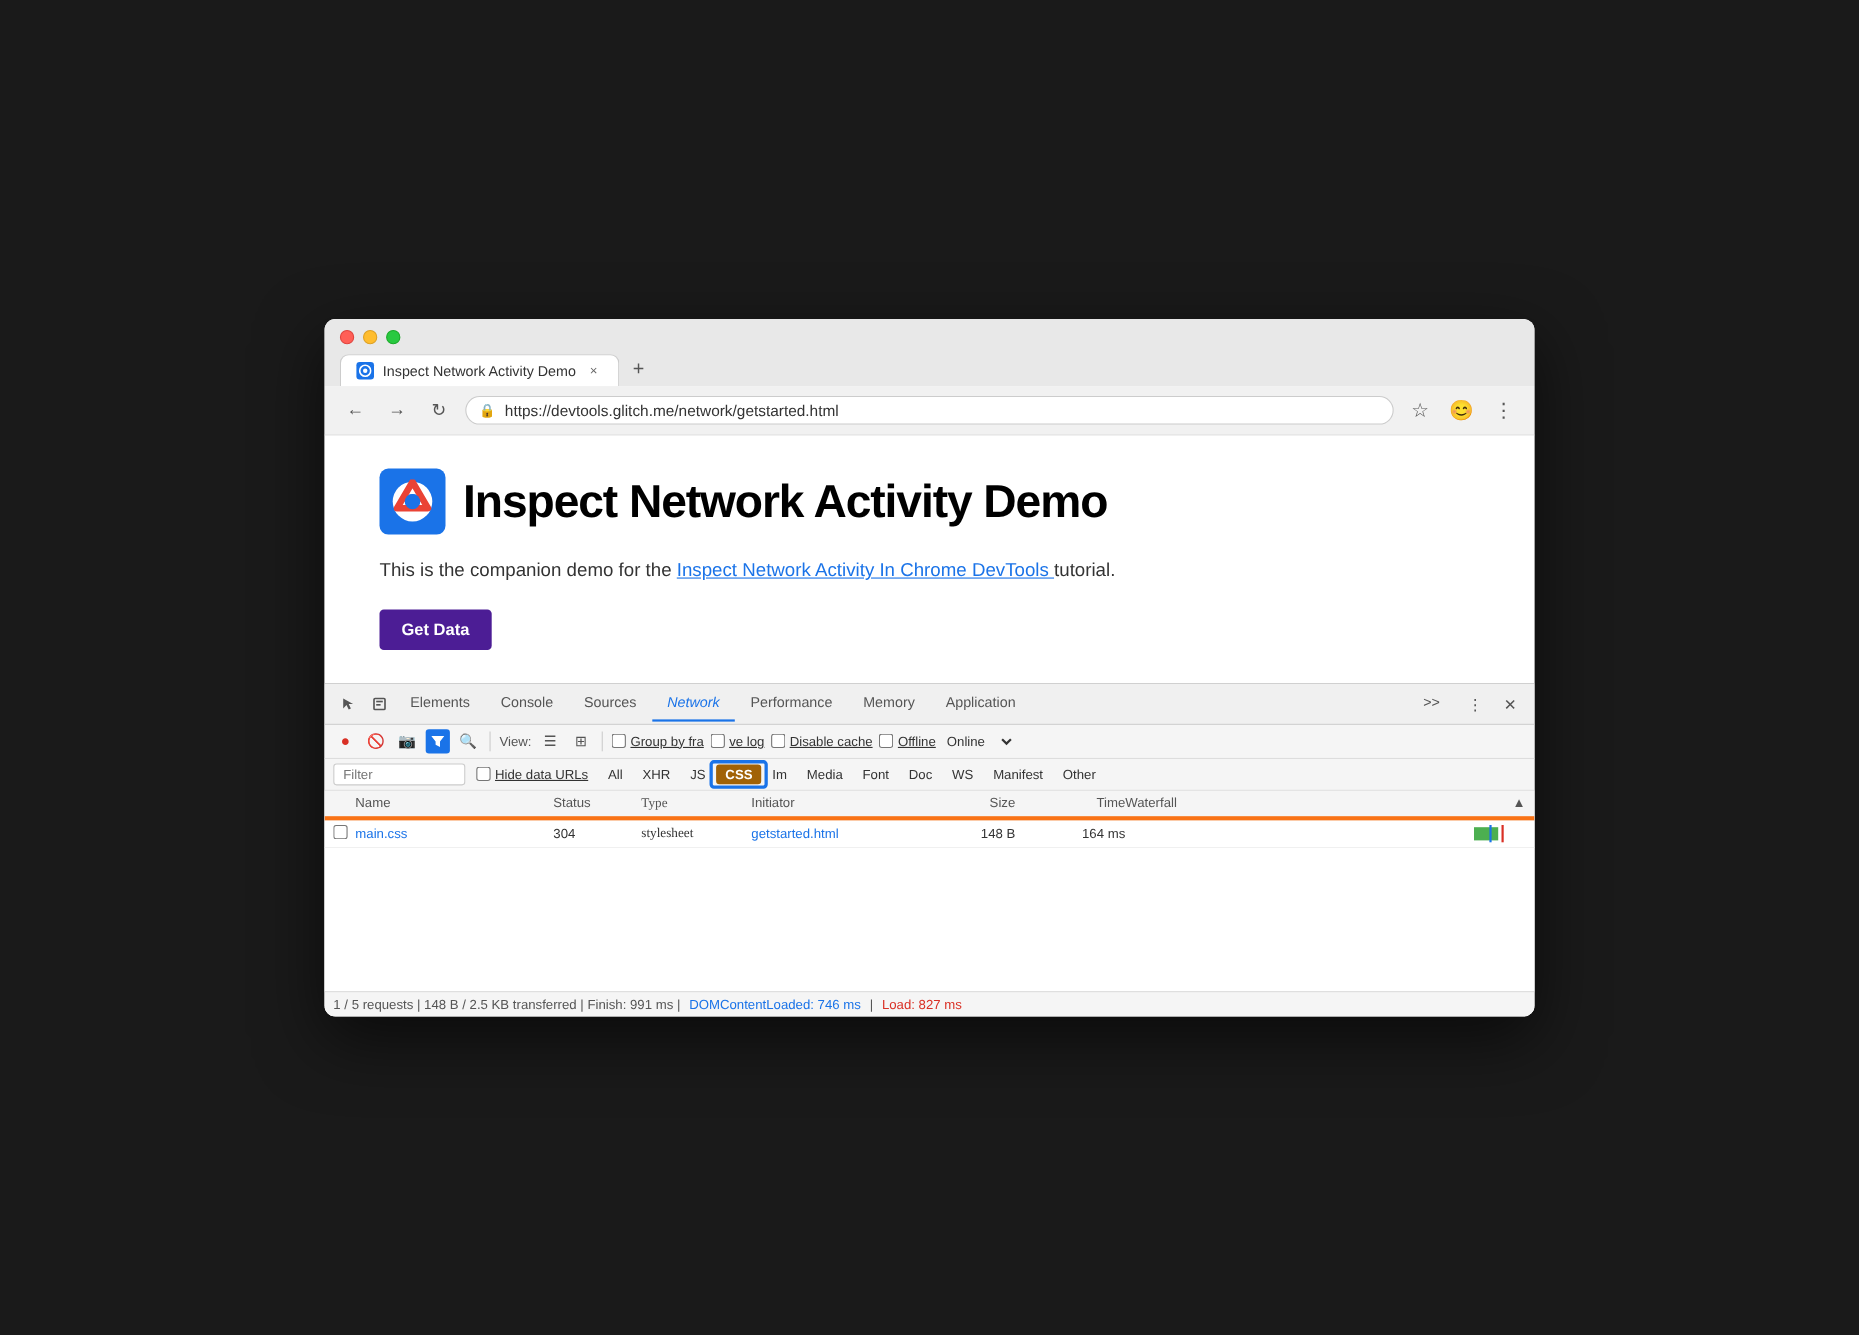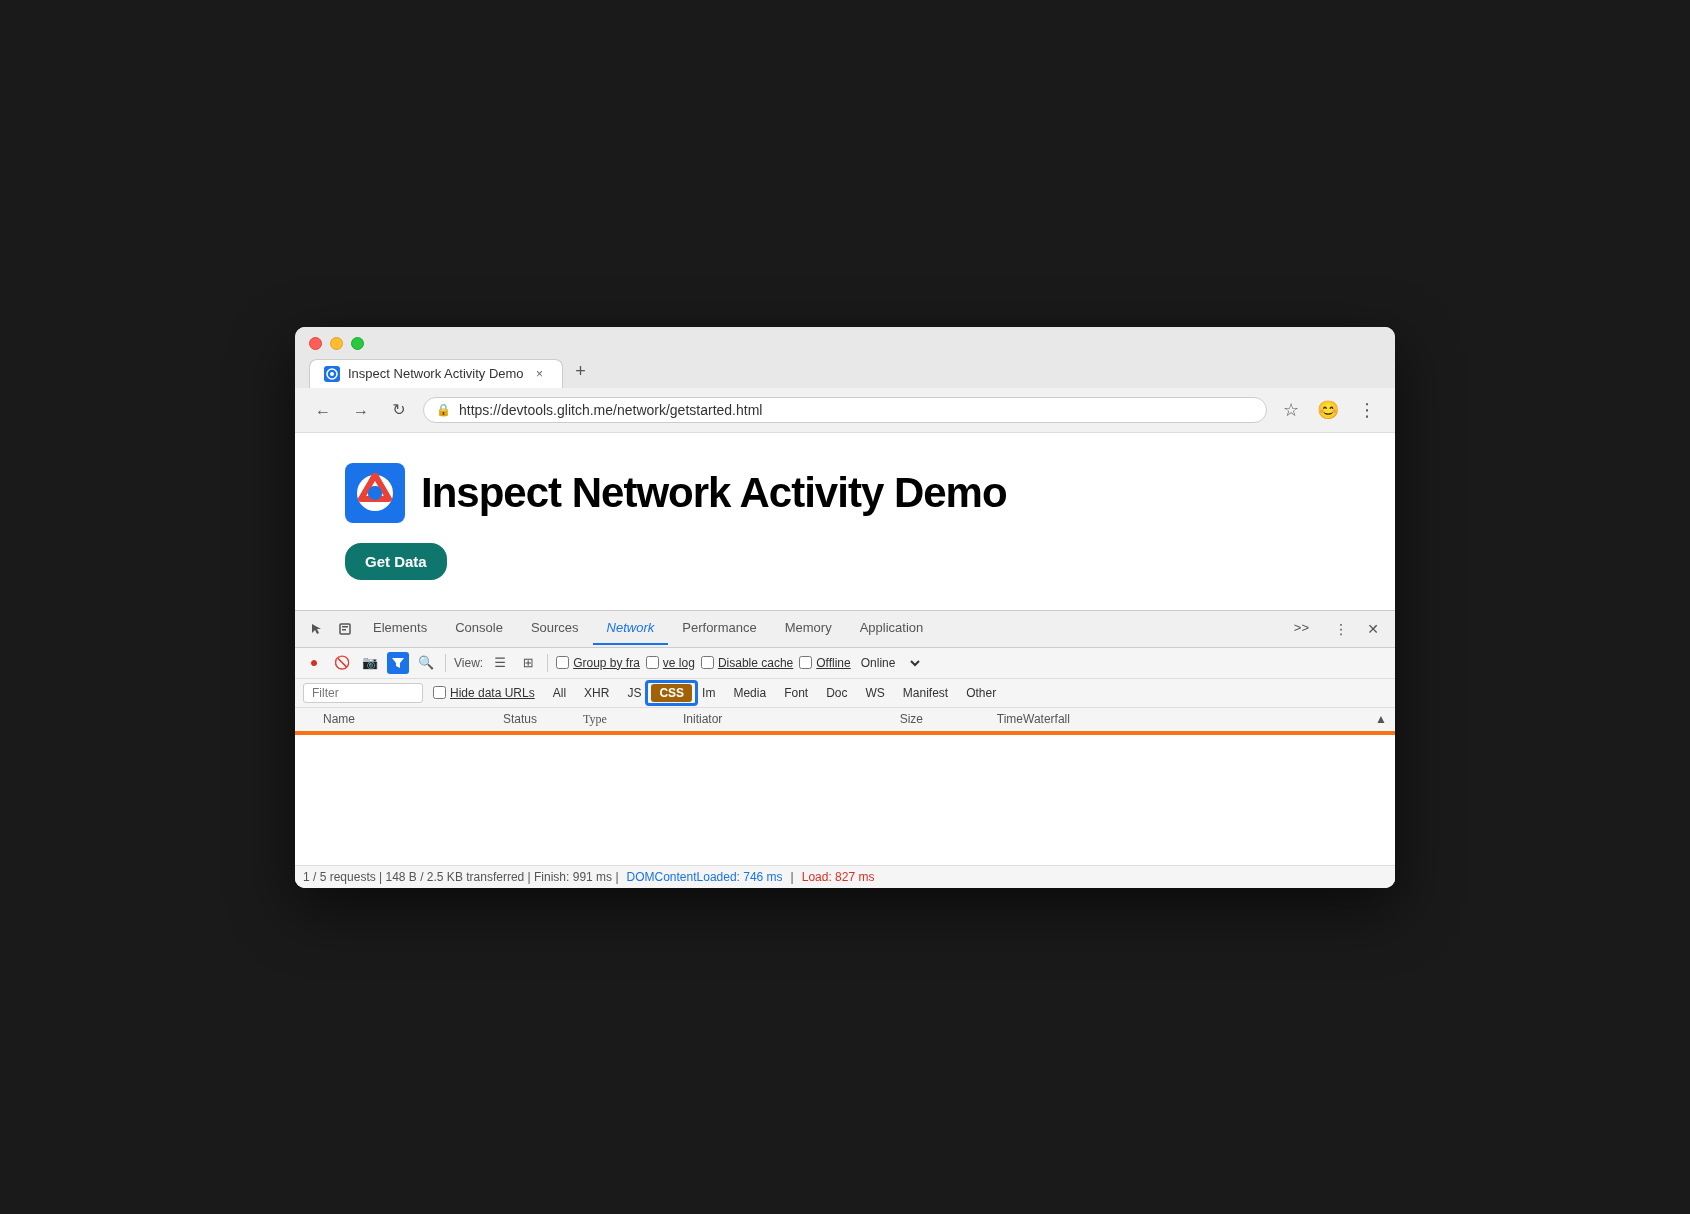--- a/index.html
+++ b/index.html
@@ -165,24 +165,24 @@
       color: #333;
       margin-bottom: 22px;
       line-height: 1.5;
     }
     .link-blue {
       color: #1a73e8;
       text-decoration: underline;
       cursor: pointer;
     }
     .get-data-btn {
-      background: #0f766e;
+      background: #4c1d95;
       color: #fff;
       border: none;
-      border-radius: 16px;
+      border-radius: 4px;
       padding: 10px 20px;
       font-size: 15px;
       font-weight: 600;
       cursor: pointer;
       margin-bottom: 10px;
     }
     
     .devtools-panel {
       background: #f5f5f5;
       border-top: 1px solid #ccc;
@@ -434,20 +434,23 @@
       <div class="chrome-logo">
         <svg width="40" height="40" viewBox="0 0 40 40">
           <circle cx="20" cy="20" r="18" fill="white"></circle>
           <circle cx="20" cy="20" r="7" fill="#1a73e8"></circle>
           <path d="M20 2 L34 26 L6 26 Z" fill="none" stroke="#ea4335" stroke-width="6" stroke-linejoin="round"></path>
           <circle cx="20" cy="20" r="7" fill="#1a73e8"></circle>
         </svg>
       </div>
       <h1 class="page-title">Inspect Network Activity Demo</h1>
     </div>
+    <p class="page-desc">
+      <span>This is the companion demo for the </span><span class="link-blue">Inspect Network Activity In Chrome DevTools </span><span>tutorial.</span>
+    </p>
     <button class="get-data-btn">Get Data</button>
   </div>
 
   <div class="devtools-panel">
 
     <div class="devtools-tabs">
       <div class="dt-icon-btn">
         <svg width="14" height="14" viewBox="0 0 14 14">
             <path d="M2 2 L2 11 L5 8 L7 12 L9 11 L7 7 L11 7 Z" fill="#555"></path>
           </svg>
@@ -557,20 +560,36 @@
         </div>
         <div class="nt-col col-time">
           <span>Time</span>
         </div>
         <div class="nt-col col-waterfall">
           <span>Waterfall</span>
           <span style="margin-left: auto;">▲</span>
         </div>
       </div>
 
+      <div class="nt-row">
+        <div class="nt-cell col-checkbox">
+          <input type="checkbox" style="">
+        </div>
+        <div class="nt-cell col-name blue">main.css</div>
+        <div class="nt-cell col-status">304</div>
+        <div class="nt-cell col-type">stylesheet</div>
+        <div class="nt-cell col-initiator blue">getstarted.html</div>
+        <div class="nt-cell col-size" style="text-align:right;width:80px;justify-content:flex-end;">148 B</div>
+        <div class="nt-cell col-time" style="text-align:right;width:100px;">164 ms</div>
+        <div class="waterfall-container">
+          <div class="waterfall-bar" style="left:87%;width:6%;background:#4caf50;"></div>
+          <div class="waterfall-line-blue" style="left:91%;"></div>
+          <div class="waterfall-line-red" style="left:94%;"></div>
+        </div>
+      </div>
 
       <div style="height: 130px; background: #fff;"></div>
     </div>
 
     <div class="status-bar">
       <span>1 / 5 requests | 148 B / 2.5 KB transferred | Finish: 991 ms |</span>
       <span class="status-blue">DOMContentLoaded: 746 ms</span>
       <span> | </span>
       <span class="status-red">Load: 827 ms</span>
     </div>

